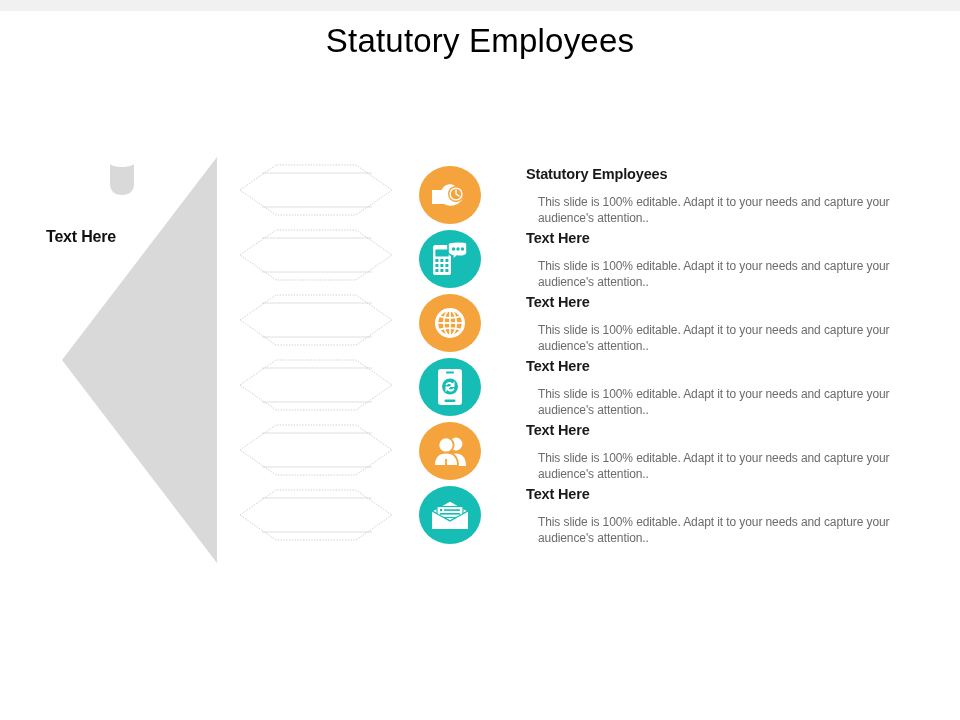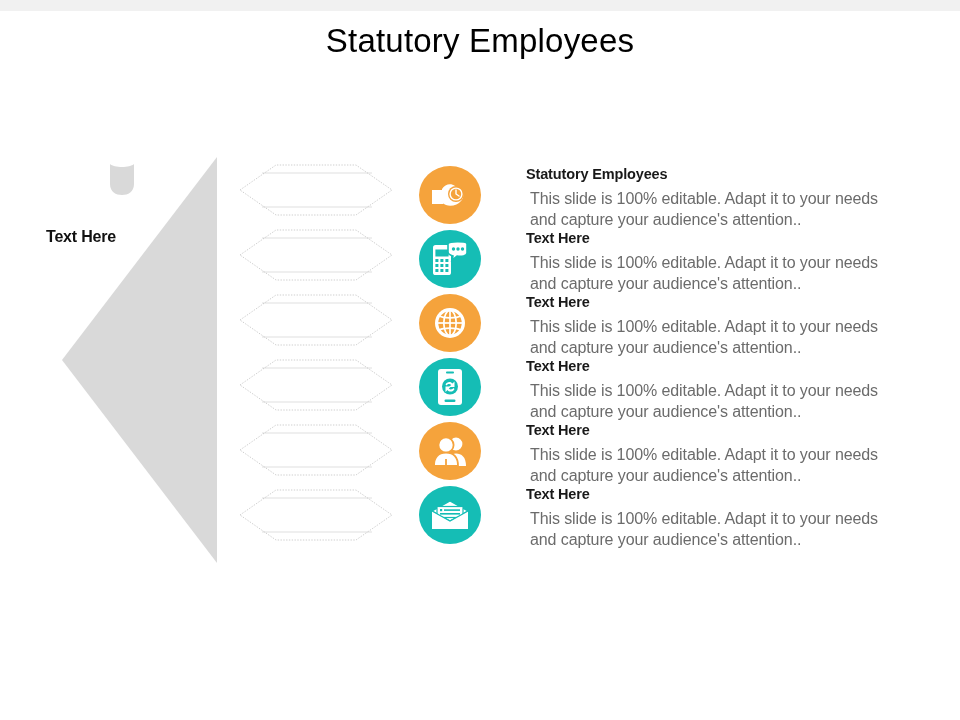--- a/index.html
+++ b/index.html
@@ -122,24 +122,24 @@
   }
   .item-heading {
     font-size: 14.5px;
     font-weight: bold;
     color: #191919;
     letter-spacing: -0.15px;
     margin: 0 0 5px 0;
     line-height: 1.15;
   }
   .item-body {
-    font-size: 16px;
+    font-size: 12px;
     color: #6b6b6b;
     line-height: 1.32;
-    margin: 4px;
+    margin: 12px;
     letter-spacing: -0.1px;
     width: 362px;
   }
 </style>
 </head>
 <body>
 
 <div class="slide">
 
   <div class="top-band"></div>

